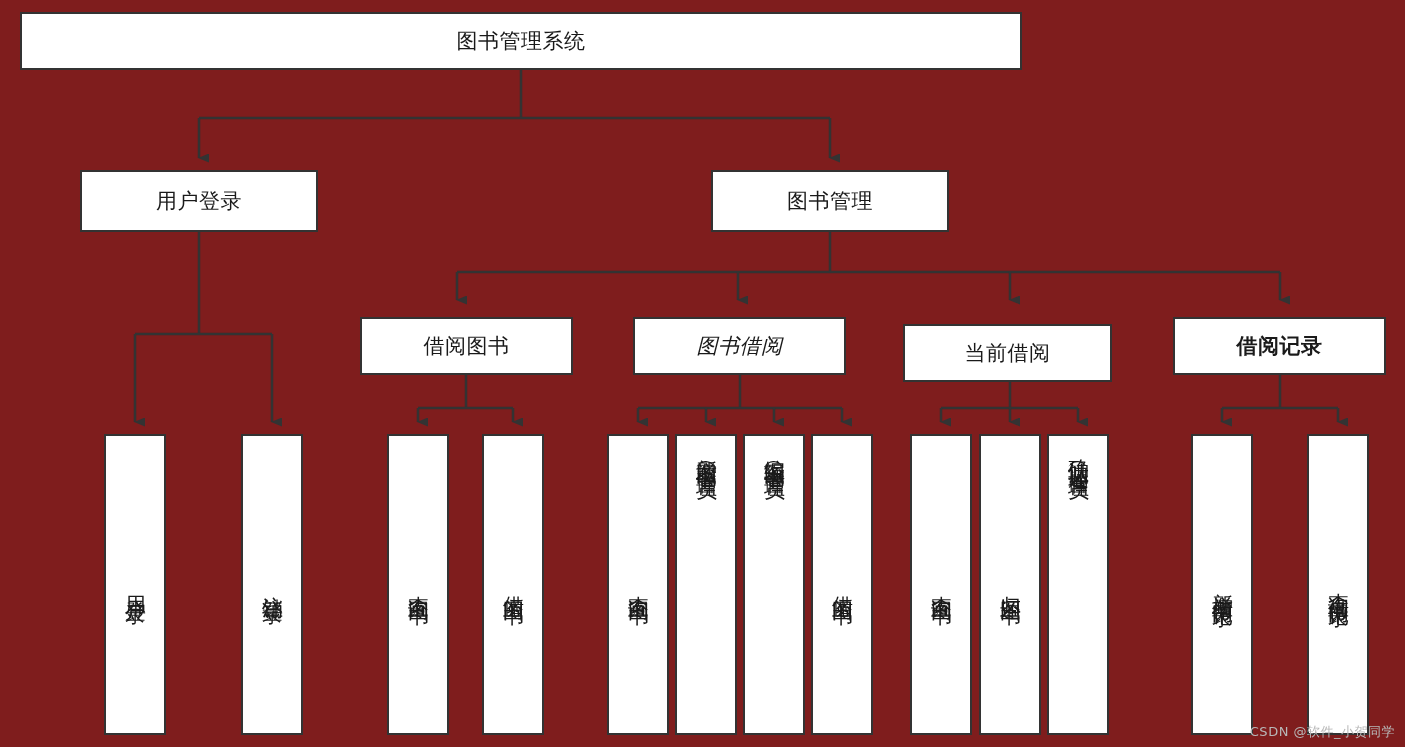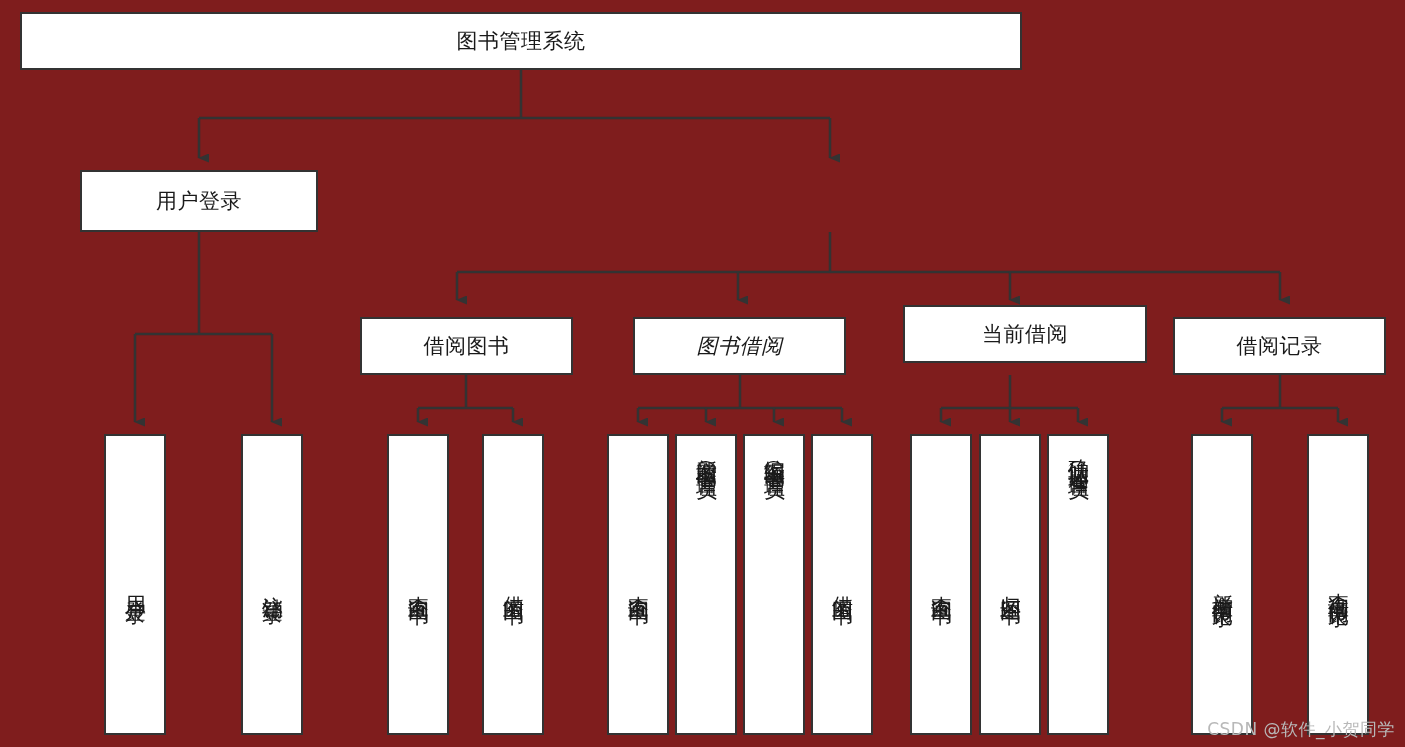--- a/index.html
+++ b/index.html
@@ -58,21 +58,21 @@
     line-height: 1;
   }
   .node.vertical.centered {
     align-items: center;
     padding-top: 0;
   }
   .watermark {
     position: absolute;
     right: 10px;
     bottom: 6px;
-    font-size: 17px;
+    font-size: 13px;
     color: #b8b8b8;
     letter-spacing: 0.5px;
     z-index: 3;
     white-space: nowrap;
   }
 </style>
 </head>
 <body>
 
 <div id="canvas">
@@ -127,31 +127,34 @@
     </g>
   </svg>
 
   <div class="node" style="left:20px; top:12px; width:1002px; height:58px;">
     <span class="label">图书管理系统</span>
   </div>
 
   <div class="node" style="left:80px; top:170px; width:238px; height:62px;">
     <span class="label">用户登录</span>
   </div>
+  <div class="node" style="left:711px; top:170px; width:238px; height:62px;">
+    <span class="label">图书管理</span>
+  </div>
 
   <div class="node" style="left:360px; top:317px; width:213px; height:58px;">
     <span class="label">借阅图书</span>
   </div>
   <div class="node" style="left:633px; top:317px; width:213px; height:58px;font-style:italic;">
     <span class="label">图书借阅</span>
   </div>
-  <div class="node" style="left:903px; top:305px; width:244px; height:58px;">
+  <div class="node" style="left:903px; top:324px; width:209px; height:58px;">
     <span class="label">当前借阅</span>
   </div>
-  <div class="node" style="left:1173px; top:317px; width:213px; height:58px;">
+  <div class="node" style="left:1173px; top:317px; width:213px; height:58px;font-weight:bold;">
     <span class="label">借阅记录</span>
   </div>
 
   <div class="node vertical centered" style="left:104px; top:434px; width:62px; height:301px;">
     <span class="label">用户登录</span>
   </div>
   <div class="node vertical centered" style="left:241px; top:434px; width:62px; height:301px;">
     <span class="label">注销登录</span>
   </div>
 

